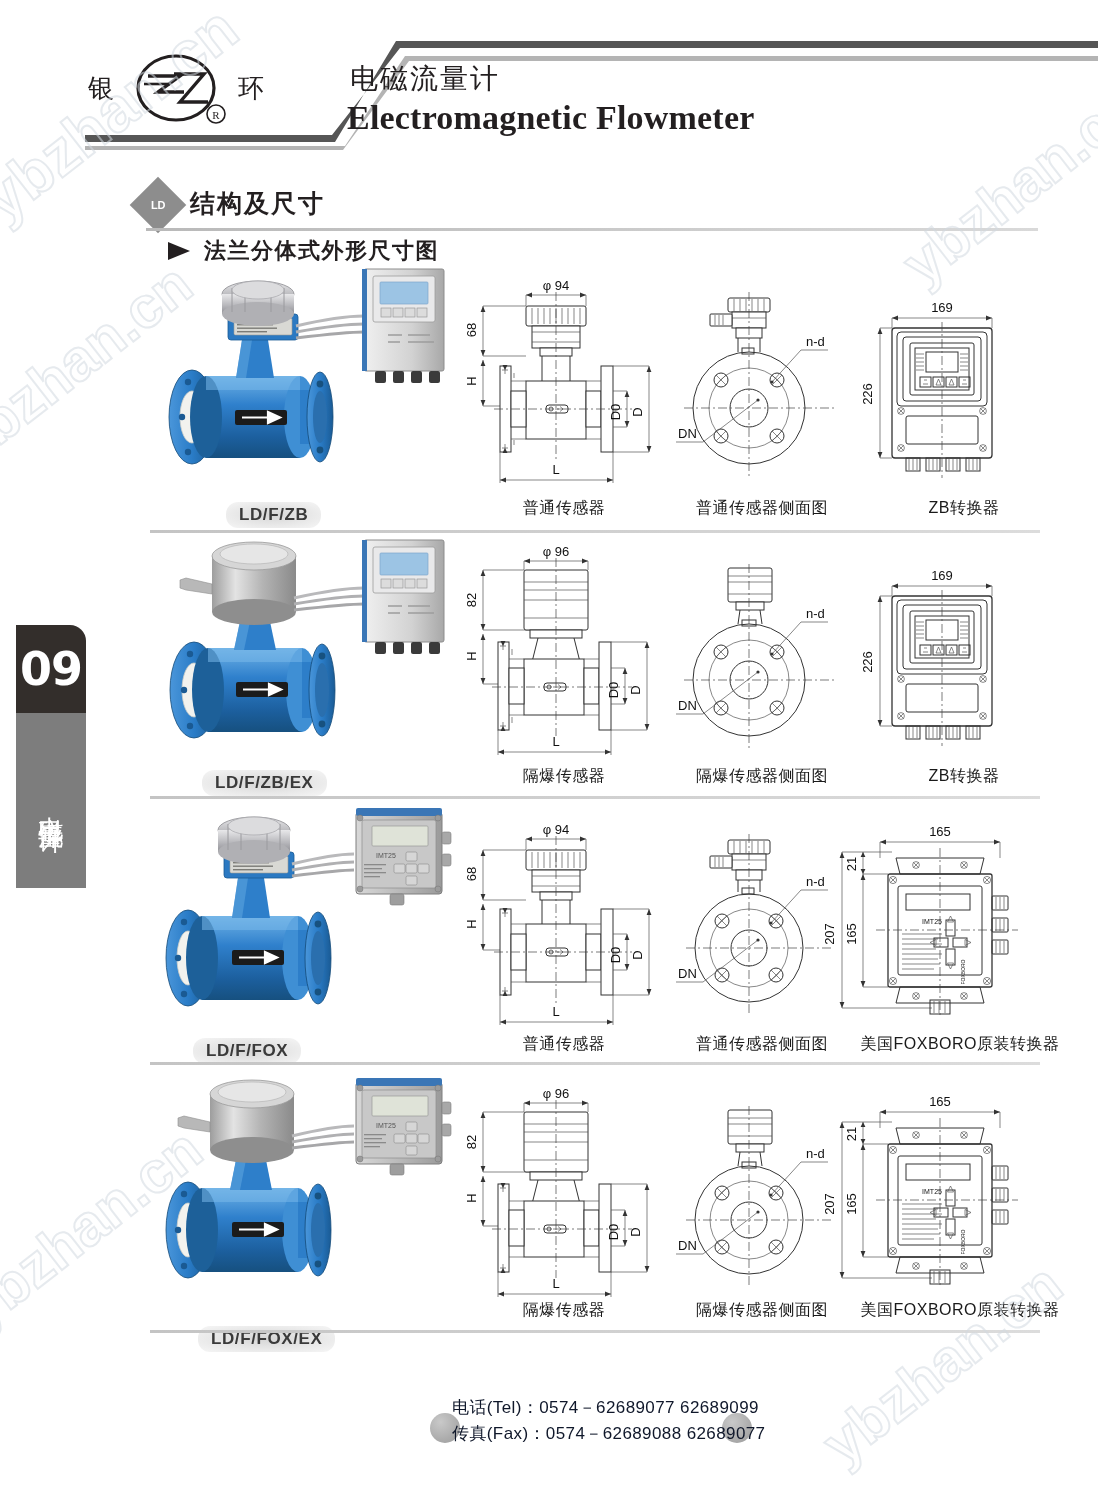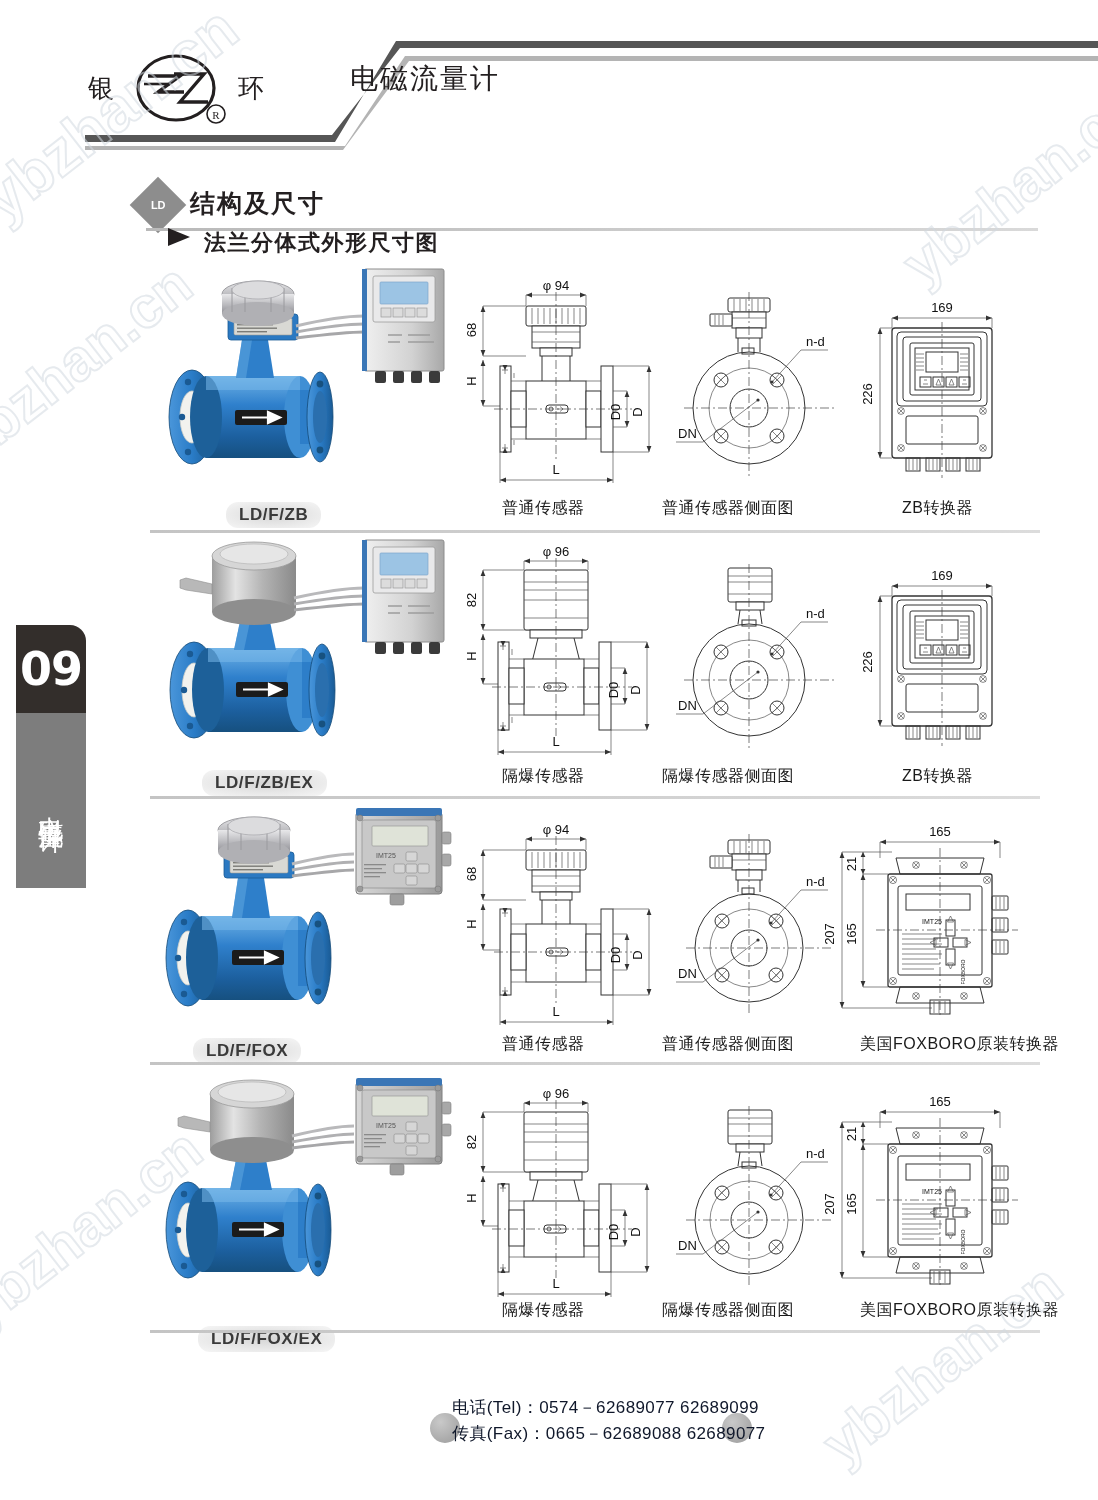--- a/index.html
+++ b/index.html
@@ -131,21 +131,21 @@
   }
   .sec-title {
     position: absolute; left: 52px; top: 4px;
     font-size: 25px; font-weight: bold; color: #231f20; letter-spacing: 2px; text-align: center;
   }
   .sec-rule {
     position: absolute; left: 8px; top: 45px; width: 892px; height: 3px;
     background: linear-gradient(to right, #b9b9b9, #d9d9d9);
   }
 
-  .sub-head { position: absolute; left: 168px; top: 228px; display: flex; align-items: flex-start; gap: 14px; }
+  .sub-head { position: absolute; left: 168px; top: 236px; display: flex; align-items: center; gap: 14px; }
   .arrow-tri {
     width: 0; height: 0;
     border-top: 9px solid transparent;
     border-bottom: 9px solid transparent;
     border-left: 22px solid #231f20;
   }
   .sub-title { font-size: 22px; font-weight: bold; color: #231f20; letter-spacing: 1.5px; }
 
   
   .rows { position: absolute; left: 150px; top: 272px; width: 890px; }
@@ -168,21 +168,21 @@
     padding: 3px 13px;
     border-radius: 12px;
     background: radial-gradient(ellipse at center, #d6d6d6 0%, #e8e8e8 55%, #f6f6f6 100%);
     white-space: nowrap;
   }
 
   
   .cap {
     position: absolute;
     font-size: 16px; color: #1a1a1a; letter-spacing: 0.5px;
-    white-space: nowrap; 
+    white-space: nowrap; text-align: center;
   }
 
   
   .dwg { position: absolute; }
 
   svg { display: block; overflow: visible; }
   .ln { stroke: #333; stroke-width: 1; fill: none; }
   .ln2 { stroke: #333; stroke-width: 1.3; fill: none; }
   .thin { stroke: #555; stroke-width: 0.7; fill: none; }
   .ctr { stroke: #444; stroke-width: 0.7; fill: none; stroke-dasharray: 9 3 2 3; }
@@ -232,20 +232,21 @@
   </div>
 
   <div class="brand-band">
     <svg width="823" height="116" viewBox="0 0 823 116">
       <path d="M60 112 L-190 112 L-190 105 L57 105 L125 18 L823 18 L823 11 L121 11 Z" fill="#565656"></path>
       <path d="M70 116 L-190 116 L-190 120 L68 120 L134 31 L823 31 L823 26 L130 26 Z" fill="#b4b4b4"></path>
     </svg>
   </div>
 
   <div class="title-cn">电磁流量计</div>
+  <div class="title-en">Electromagnetic Flowmeter</div>
 </div>
 
 <div class="side-tab">
   <div class="side-tab-num">09</div>
   <div class="side-tab-text">
     <span>电磁流量计</span>
   </div>
 </div>
 
 <div class="sec-head">
@@ -1582,15 +1583,15 @@
     <div class="row-sep" style="top:258px;"></div>
   </div>
 
 </div>
 
 <div class="footer">
   <div class="foot-dot" style="left:430px; top:18px;"></div>
   <div class="foot-dot" style="left:722px; top:18px;"></div>
   <div class="foot-lines">
     <div class="foot-line">电话(Tel)：0574－62689077  62689099</div>
-    <div class="foot-line">传真(Fax)：0665－62689088  62689077</div>
+    <div class="foot-line">传真(Fax)：0574－62689088  62689077</div>
   </div>
 </div>
 
 </body></html>

